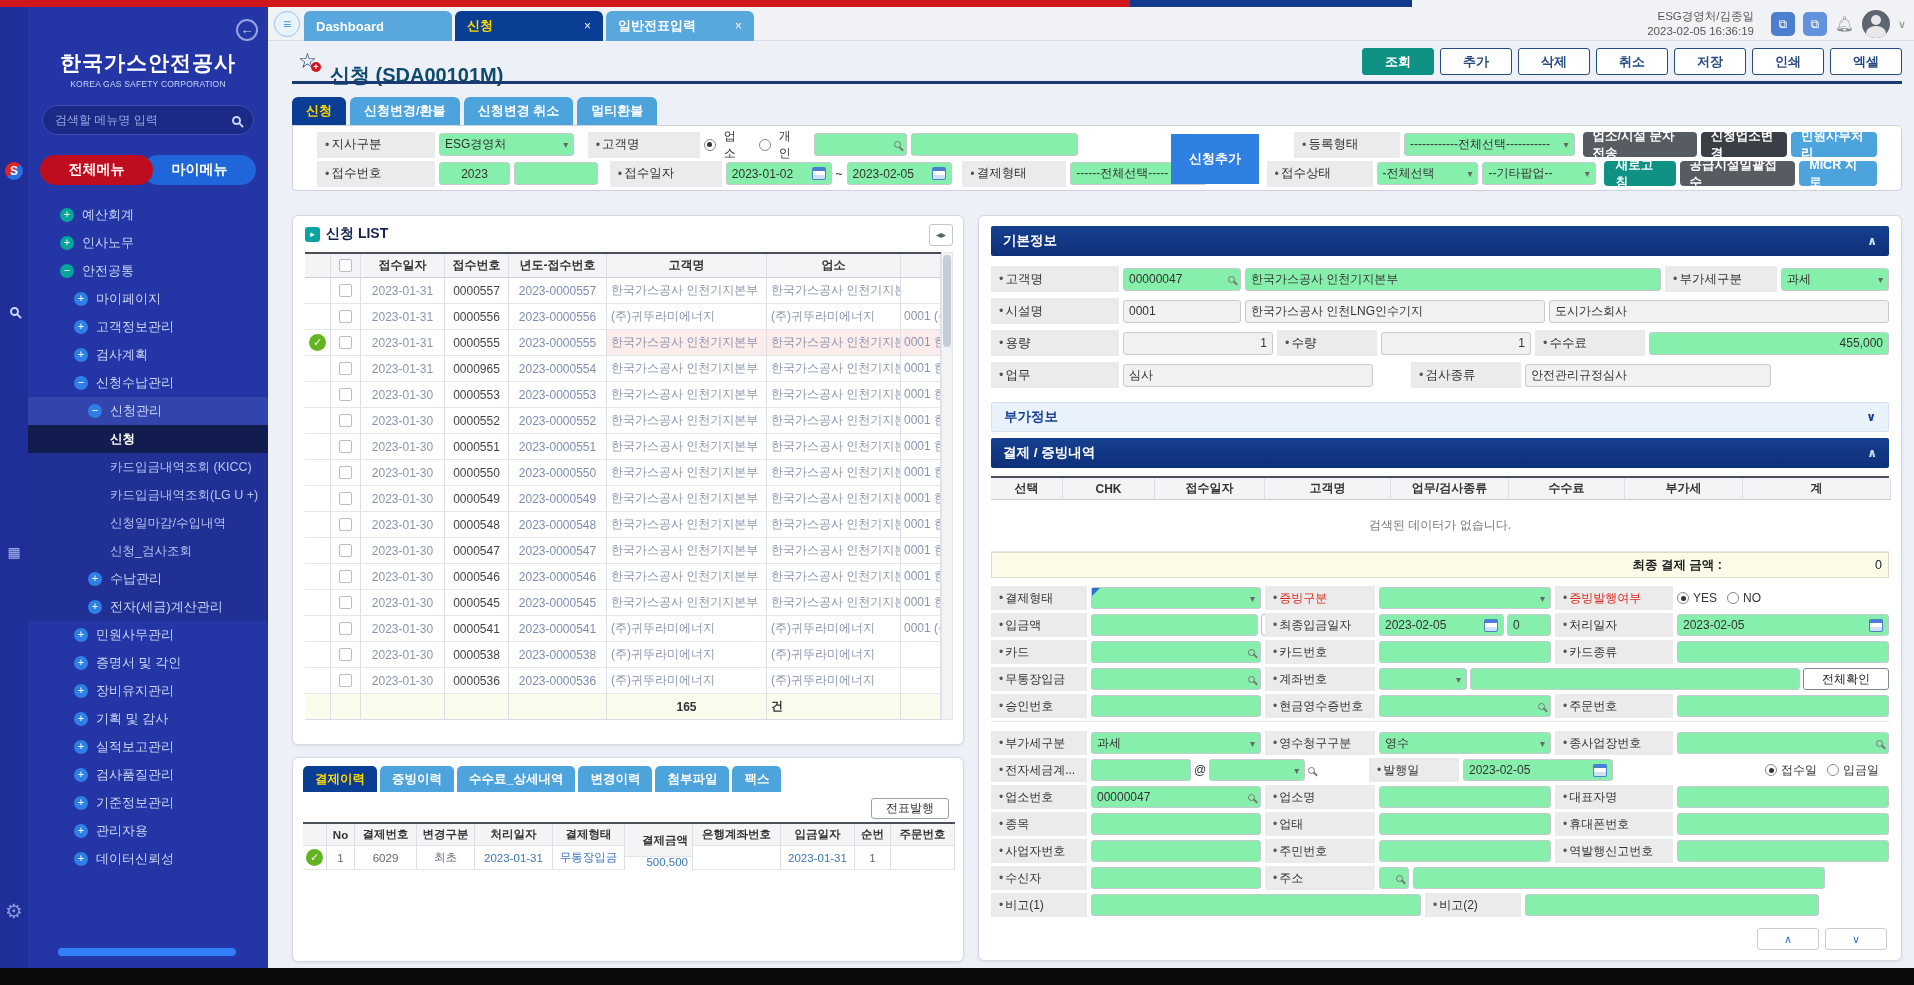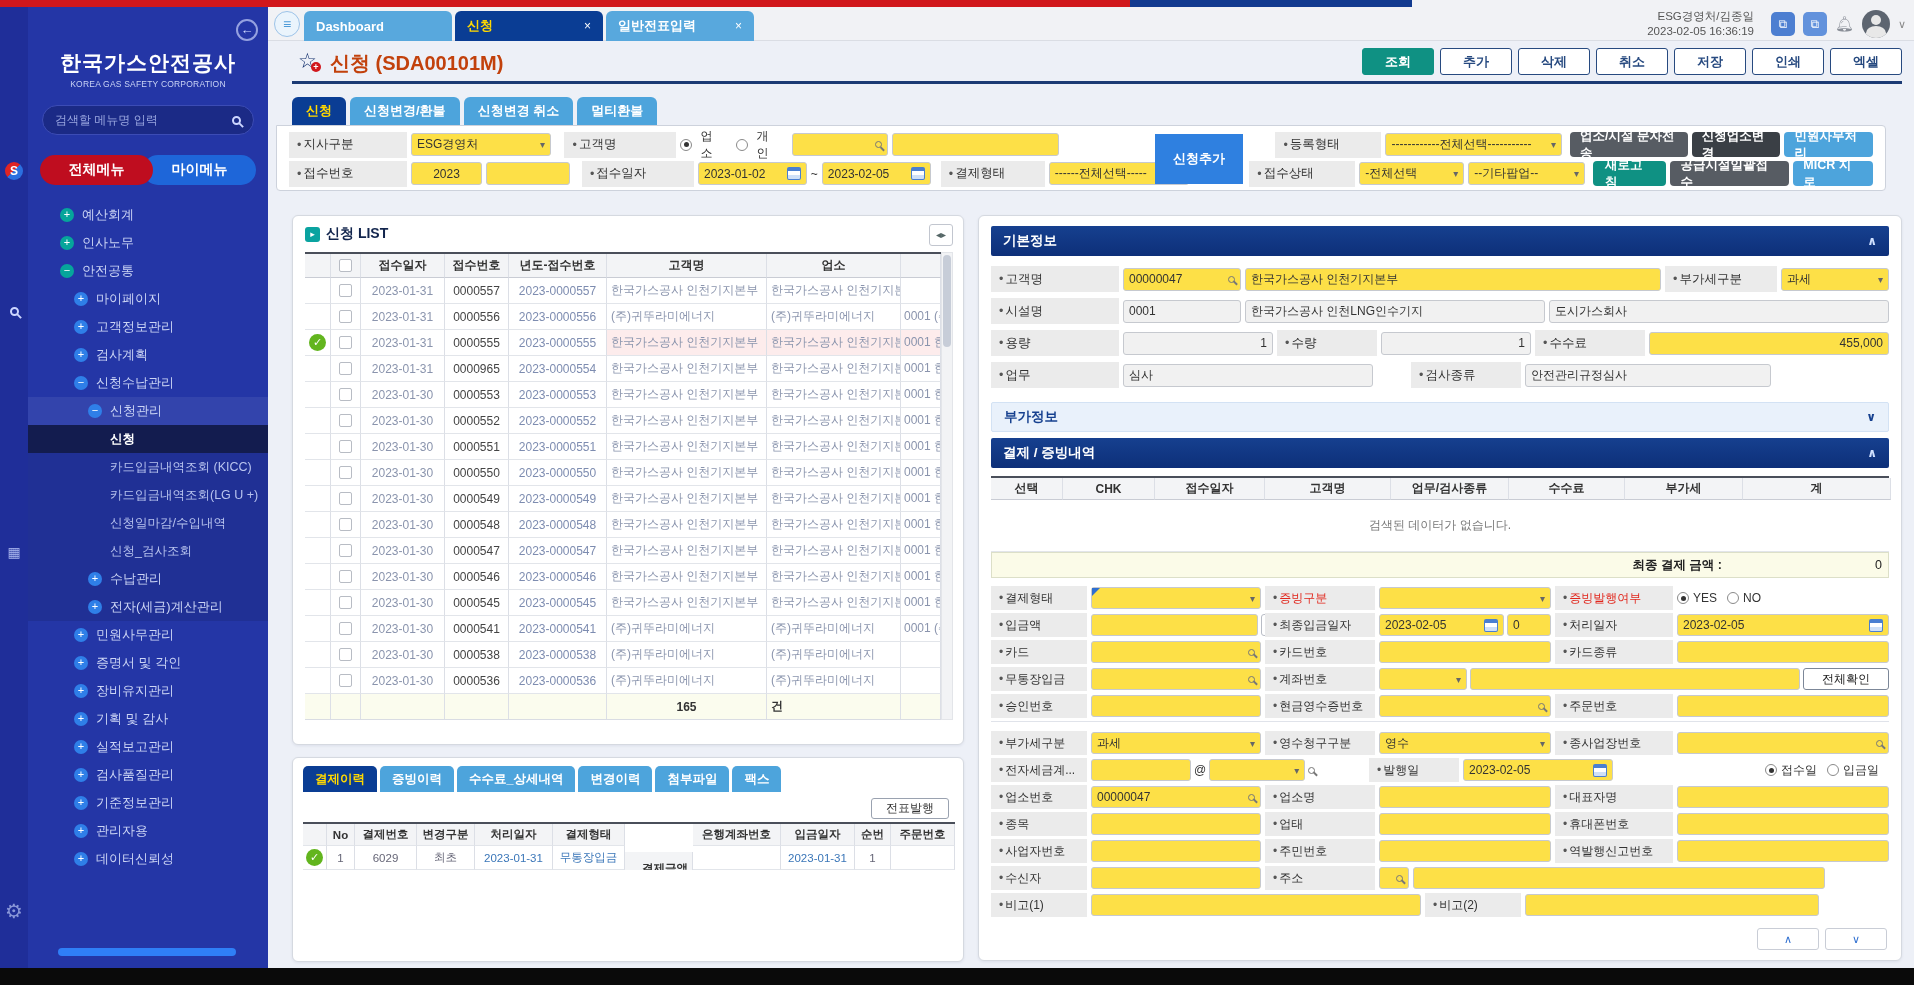--- a/index.html
+++ b/index.html
@@ -64,37 +64,37 @@
   .wb2{background:#6292dc;}
   .bell{font-size:15px;color:#8a8f98;}
   .avatar{width:28px;height:28px;border-radius:50%;background:#5d6570;position:relative;overflow:hidden;}
   .avatar::before{content:'';position:absolute;left:9px;top:5px;width:10px;height:10px;border-radius:50%;background:#e8e8e8;}
   .avatar::after{content:'';position:absolute;left:4px;top:16px;width:20px;height:14px;border-radius:50% 50% 0 0;background:#e8e8e8;}
   .chev{color:#888;font-size:11px;}
 
   .titlebar{position:absolute;left:0;top:34px;width:100%;height:40px;}
   .title-ico{position:absolute;left:30px;top:8px;font-size:21px;color:#15316e;}
   .title-ico .plus{position:absolute;right:-4px;bottom:1px;width:10px;height:10px;border-radius:50%;background:#d1171c;color:#fff;font-size:9px;line-height:10px;text-align:center;font-weight:bold;}
-  .page-title{position:absolute;left:62px;top:9px;font-size:20px;font-weight:bold;color:#c2410c;}
+  .page-title{position:absolute;left:62px;top:21px;font-size:20px;font-weight:bold;color:#0c4a6e;}
   .actions{position:absolute;right:12px;top:7px;display:flex;gap:6px;}
   .abtn{width:72px;height:27px;background:#fff;border:1px solid #274a80;border-radius:3px;color:#274a80;font-weight:bold;font-size:13px;display:flex;align-items:center;justify-content:center;}
   .abtn.teal{background:#0f9183;border-color:#0f9183;color:#fff;}
   .title-line{position:absolute;left:24px;top:74px;width:1610px;height:3px;background:#1b3a74;}
 
   .subtabs{position:absolute;left:24px;top:90px;display:flex;gap:4px;}
   .stab{height:28px;padding:0 14px;border-radius:6px 6px 0 0;background:#4da4dc;color:#fff;font-weight:bold;font-size:13px;display:flex;align-items:center;}
   .stab.active{background:#0a3d94;color:#ffd800;}
 
-  .filter-card{position:absolute;left:8px;top:118px;width:1610px;height:66px;background:#fff;border:1px solid #cdd2dc;border-radius:0 4px 4px 4px;padding:5px 12px;}
+  .filter-card{position:absolute;left:24px;top:118px;width:1610px;height:66px;background:#fff;border:1px solid #cdd2dc;border-radius:0 4px 4px 4px;padding:5px 24px;}
   .frow{display:flex;align-items:center;height:27px;gap:4px;}
   .frow + .frow{margin-top:2px;}
   .lbl{background:#ebebeb;height:26px;display:flex;align-items:center;padding:0 8px;color:#333;font-size:12.5px;white-space:nowrap;flex:none;}
   .lbl::before{content:'• ';color:#555;margin-right:2px;}
   .lbl.red{color:#e1251b;}
-  .inp,.sel,.dat{height:23px;border:1px solid #c6c9cf;border-radius:3px;background:#fde047;font-size:12px;color:#333;padding:0 5px;display:flex;align-items:center;}
+  .inp,.sel,.dat{height:23px;border:1px solid #c6c9cf;border-radius:3px;background:#86efac;font-size:12px;color:#333;padding:0 5px;display:flex;align-items:center;}
   input.inp{outline:none;}
   .sel{justify-content:space-between;gap:6px;}
   .sel .ar{color:#666;font-size:10px;}
   .ginp{background:#f1f1f1;}
   .rnum{justify-content:flex-end;}
   .dat{justify-content:space-between;}
   .cal{width:14px;height:13px;border:1px solid #4a7fd1;border-top:4px solid #4a7fd1;border-radius:2px;background:linear-gradient(#fff 45%,#cfe0f7 45%);flex:none;}
   .qbox{position:relative;}
   .qbox .sico2{margin-left:auto;}
   .sico2{display:inline-block;width:7px;height:7px;border:1.5px solid #777;border-radius:50%;position:relative;flex:none;}
@@ -136,21 +136,21 @@
   .hist-card{left:24px;top:750px;width:672px;height:205px;}
   .htabs{display:flex;gap:3px;padding:8px 10px 0;}
   .htab{height:26px;padding:0 12px;border-radius:5px 5px 0 0;background:#4da4dc;color:#fff;font-weight:bold;font-size:12.5px;display:flex;align-items:center;}
   .htab.active{background:#0a3d94;color:#ffd800;}
   .issue-btn{position:absolute;right:14px;top:40px;width:78px;height:21px;border:1px solid #9aa2b0;border-radius:3px;background:#fff;color:#333;font-size:12px;display:flex;align-items:center;justify-content:center;}
   .htable{position:absolute;left:10px;top:64px;width:652px;overflow:hidden;}
   .hrow{display:flex;height:24px;width:700px;}
   .hhead{border-top:2px solid #4a4f5a;}
   .hc{border-right:1px solid #dcdfe6;border-bottom:1px solid #e2e5ea;display:flex;align-items:center;justify-content:center;font-size:11.5px;color:#667;overflow:hidden;white-space:nowrap;flex:none;}
   .hhead .hc{background:#f3f4f6;color:#333;font-weight:bold;}
-  .h0{width:24px;}.h1{width:28px;}.h2{width:62px;}.h3{width:58px;}.h4{width:78px;}.h5{width:72px;}.h6{width:68px;justify-content:flex-end;padding:16px 4px;margin-top:28px;}.h7{width:88px;}.h8{width:74px;}.h9{width:36px;}.h10{width:64px;}
+  .h0{width:24px;}.h1{width:28px;}.h2{width:62px;}.h3{width:58px;}.h4{width:78px;}.h5{width:72px;}.h6{width:68px;justify-content:flex-end;padding:16px 4px;}.h7{width:88px;}.h8{width:74px;}.h9{width:36px;}.h10{width:64px;}
   .hblue{color:#3a76b8 !important;}
 
   
   .rpanel{left:710px;top:208px;width:924px;height:746px;padding:10px 12px;}
   .sec-hd{height:30px;background:linear-gradient(#16408f,#0d2f79);color:#fff;font-weight:bold;font-size:13.5px;display:flex;align-items:center;padding:0 12px;border-radius:2px;}
   .sec-hd .cv{margin-left:auto;font-size:12px;color:#cfe0ff;}
   .sec-hd.lt{background:#e9f1fb;color:#16408f;border:1px solid #d3e2f4;margin-top:6px;}
   .sec-hd.lt .cv{color:#16408f;}
   .bi{padding:6px 0;}
   .brow{display:flex;align-items:center;gap:4px;height:30px;margin-top:2px;}

